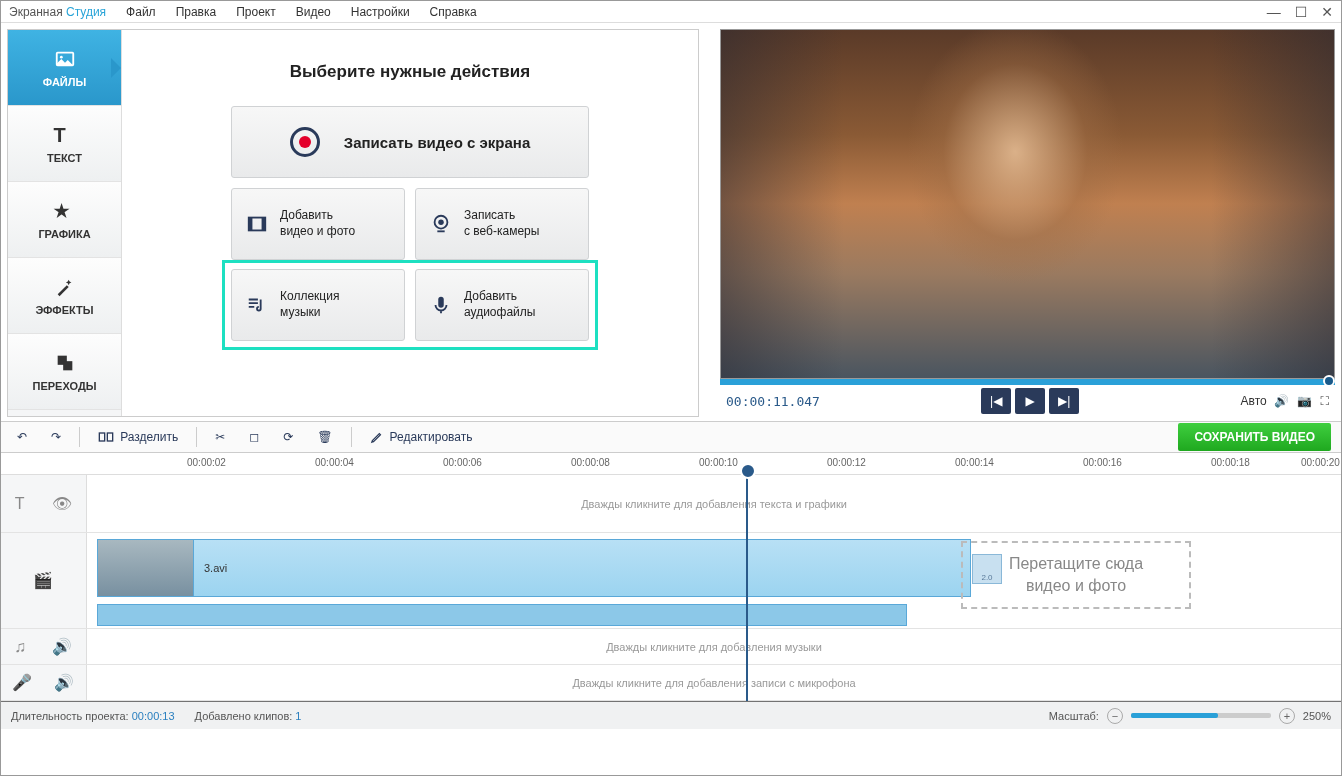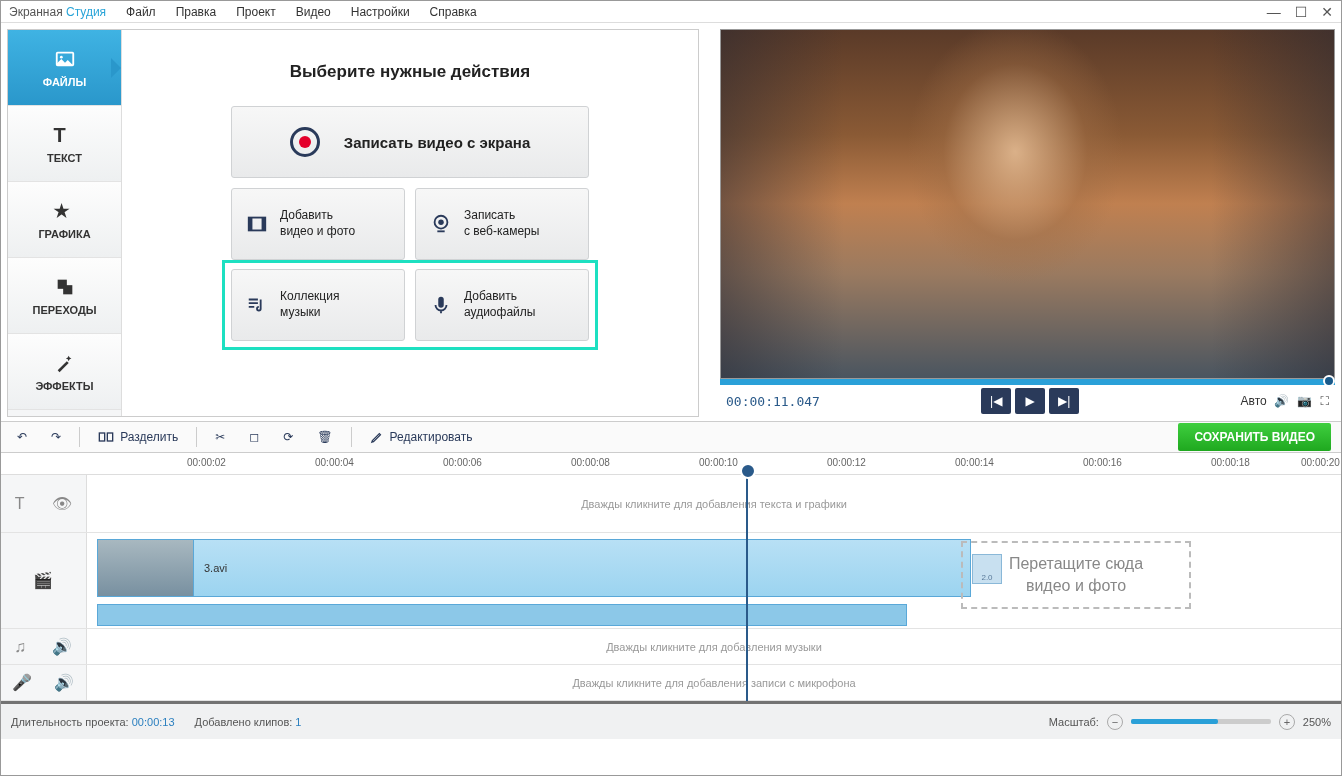--- a/index.html
+++ b/index.html
@@ -53,21 +53,21 @@
 .track-head { width: 86px; display: flex; align-items: center; justify-content: space-around; border-right: 1px solid #ddd; background: #f5f6f7; color: #888; }
 .track-body { flex: 1; position: relative; display: flex; align-items: center; justify-content: center; font-size: 11px; color: #999; background: #fff; }
 .playhead { position: absolute; top: 0; bottom: 0; width: 2px; background: #2a5a8a; left: 745px; z-index: 10; }
 .playhead::before { content: ''; position: absolute; top: -12px; left: -6px; width: 12px; height: 12px; background: #2a5a8a; border: 2px solid #fff; border-radius: 50%; }
 .clip { position: absolute; left: 10px; top: 6px; height: 58px; background: linear-gradient(#b8e0f5,#9cd4f0); border: 1px solid #5aa8d8; display: flex; align-items: center; font-size: 11px; color: #333; }
 .clip-thumb { width: 96px; height: 100%; background: linear-gradient(#a8b8c0,#7890a0); border-right: 1px solid #5aa8d8; }
 .clip-end { position:absolute; right:-32px; top:14px; width:30px; height:30px; background:#c8e0f0; border:1px solid #8ab8d8; font-size:8px; color:#5a7a9a; display:flex; align-items:flex-end; justify-content:center; padding:1px;}
 .audio-wave { position: absolute; left: 10px; bottom: 2px; height: 22px; background: #8cc8e8; border: 1px solid #5aa8d8; }
 .dropzone { position: absolute; right: 150px; top: 8px; width: 230px; height: 68px; border: 2px dashed #bbb; display: flex; align-items: center; justify-content: center; font-size: 16px; color: #888; text-align: center; line-height:1.4; }
 
-.statusbar { height: 38px; display: flex; align-items: center; padding: 0 10px; font-size: 11px; color: #555; background: #f0f1f2; border-top: 3px solid #737373; gap: 20px; }
+.statusbar { height: 28px; display: flex; align-items: center; padding: 0 10px; font-size: 11px; color: #555; background: #f0f1f2; border-top: 1px solid #737373; gap: 20px; }
 .zoom-group { margin-left: auto; display: flex; align-items: center; gap: 8px; }
 .zoom-track { width: 140px; height: 5px; background: #ccc; position: relative; border-radius: 2px; }
 .zoom-fill { position: absolute; left: 0; top: 0; bottom: 0; width: 62%; background: #2aa0d8; border-radius: 2px; }
 .zbtn { width: 16px; height: 16px; border: 1px solid #aaa; border-radius: 50%; display: flex; align-items: center; justify-content: center; font-size: 11px; cursor: pointer; color:#666; }
 svg { fill: currentColor; }
 </style>
 </head>
 <body>
 
 <div class="menubar">
@@ -100,31 +100,31 @@
       <div class="tab">
         <span class="ic" style="font-size:20px;font-weight:bold;">T</span>
         <span>ТЕКСТ</span>
       </div>
       <div class="tab">
         <span class="ic" style="font-size:18px;">★</span>
         <span>ГРАФИКА</span>
       </div>
       <div class="tab">
         <svg viewBox="0 0 24 24">
+            <path d="M4 20l10-10 2 2L6 22z"></path>
+            <path d="M16 4l1 2 2 1-2 1-1 2-1-2-2-1 2-1z"></path>
+          </svg>
+        <span>ЭФФЕКТЫ</span>
+      </div>
+      <div class="tab">
+        <svg viewBox="0 0 24 24">
             <rect x="4" y="4" width="10" height="10"></rect>
             <rect x="10" y="10" width="10" height="10"></rect>
           </svg>
         <span>ПЕРЕХОДЫ</span>
-      </div>
-      <div class="tab">
-        <svg viewBox="0 0 24 24">
-            <path d="M4 20l10-10 2 2L6 22z"></path>
-            <path d="M16 4l1 2 2 1-2 1-1 2-1-2-2-1 2-1z"></path>
-          </svg>
-        <span>ЭФФЕКТЫ</span>
       </div>
     </div>
     <div class="content-area">
       <div class="content-title">Выберите нужные действия</div>
       <div class="big-btn">
         <span class="rec-ico"></span>
         <span>Записать видео с экрана</span>
       </div>
       <div class="grid2">
         <div class="small-btn">

